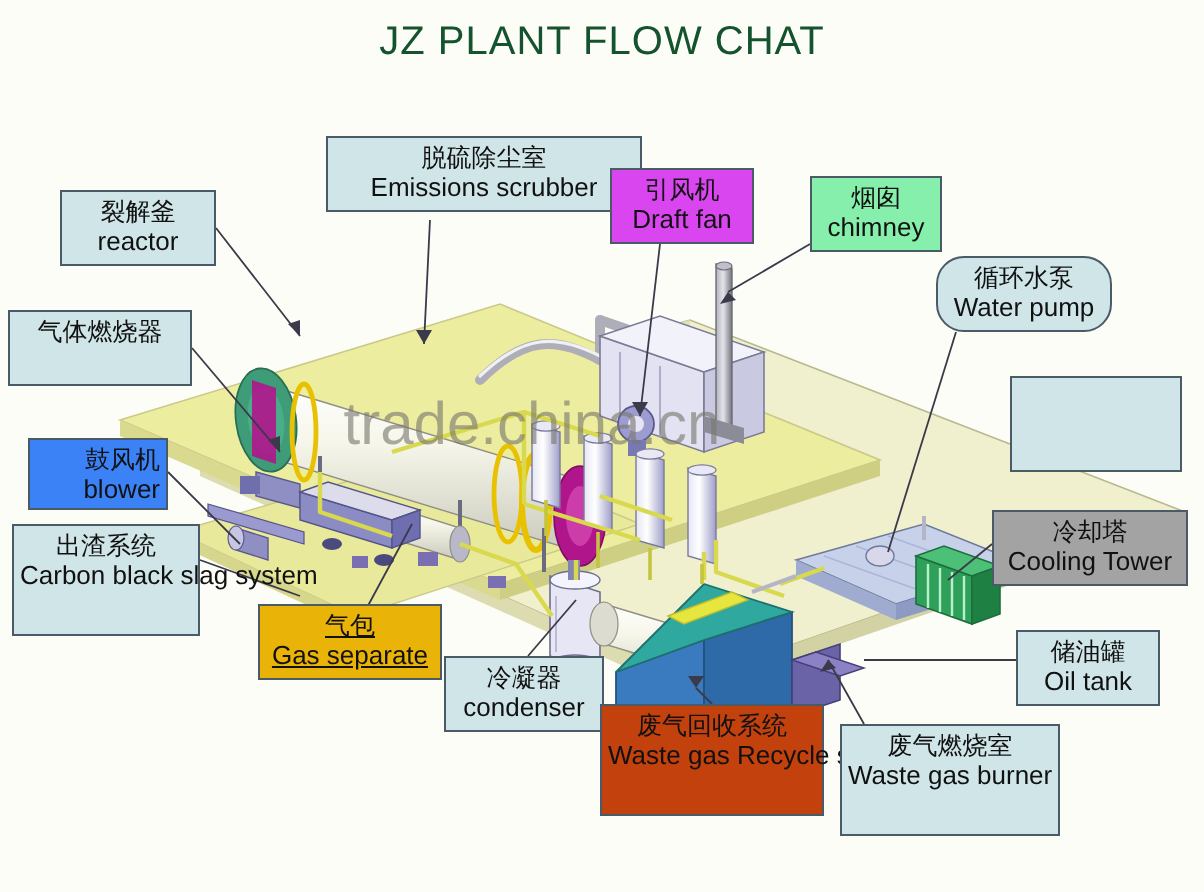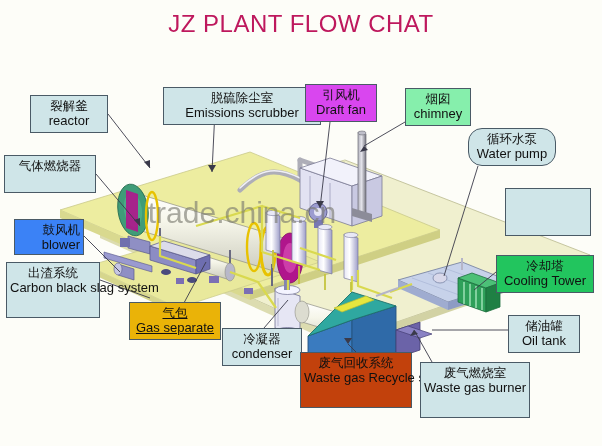--- a/index.html
+++ b/index.html
@@ -13,44 +13,45 @@
     position:relative;
     width:602px;height:446px;
     background:#fdfdf8;
     overflow:hidden;
   }
   
   #title{
     position:absolute;
     left:0;top:10px;width:602px;
     text-align:center;
-    font-size:24px;
+    font-size:20px;
     font-weight:400;
     letter-spacing:0.5px;
-    color:#be185d;
+    color:#14532d;
   }
   
   #scene{
     position:absolute;
     left:0;top:40px;
     width:602px;height:406px;
   }
   #scene svg{display:block;}
   
   #watermark{
     position:absolute;
     left:0;top:196px;
     width:484px;
     text-align:center;
     font-size:30px;
     color:rgba(120,120,110,0.62);
     font-family:"Liberation Sans","DejaVu Sans",sans-serif;
     letter-spacing:0px;
     pointer-events:none;
     user-select:none;
+    padding-left:24px;
   }
   
   .label{
     position:absolute;
     background:#cfe5e8;
     border:1px solid #4a5a66;
     color:#111;
     font-size:12.5px;
     line-height:14px;
     text-align:center;
@@ -336,37 +337,37 @@
         <span class="cn">气体燃烧器</span>
       </div>
       <div class="label" style="left: 14px; top: 219px; width: 70px; min-height: 36px; background: #3b82f6; border-color: rgb(74, 90, 102); text-align: right;">
         <span class="cn">鼓风机</span>
         <span class="en">blower</span>
       </div>
       <div class="label" style="left: 6px; top: 262px; width: 94px; min-height: 56px; background: rgb(207, 229, 232); border-color: rgb(74, 90, 102);">
         <span class="cn">出渣系统</span>
         <span class="en">Carbon black slag system</span>
       </div>
-      <div class="label" style="left: 163px; top: 87px; width: 158px; min-height: 38px; background: rgb(207, 229, 232); border-color: rgb(74, 90, 102);">
+      <div class="label" style="left: 163px; top: 68px; width: 158px; min-height: 38px; background: rgb(207, 229, 232); border-color: rgb(74, 90, 102);">
         <span class="cn">脱硫除尘室</span>
         <span class="en">Emissions scrubber</span>
       </div>
       <div class="label" style="left: 305px; top: 84px; width: 72px; min-height: 38px; background: #d946ef; border-color: rgb(74, 90, 102);">
         <span class="cn">引风机</span>
         <span class="en">Draft fan</span>
       </div>
       <div class="label" style="left: 405px; top: 88px; width: 66px; min-height: 38px; background: #86efac; border-color: rgb(74, 90, 102);">
         <span class="cn">烟囱</span>
         <span class="en">chimney</span>
       </div>
       <div class="label" style="left: 468px; top: 128px; width: 88px; min-height: 38px; background: rgb(207, 229, 232); border-color: rgb(74, 90, 102); border-radius: 14px;">
         <span class="cn">循环水泵</span>
         <span class="en">Water pump</span>
       </div>
-      <div class="label" style="left: 496px; top: 255px; width: 98px; min-height: 38px; background: #22c55e; border-color: rgb(74, 90, 102);">
+      <div class="label" style="left: 496px; top: 255px; width: 98px; min-height: 38px; background: #a3a3a3; border-color: rgb(74, 90, 102);">
         <span class="cn">冷却塔</span>
         <span class="en">Cooling Tower</span>
       </div>
       <div class="label" style="left: 508px; top: 315px; width: 72px; min-height: 38px; background: rgb(207, 229, 232); border-color: rgb(74, 90, 102);">
         <span class="cn">储油罐</span>
         <span class="en">Oil tank</span>
       </div>
       <div class="label" style="left: 129px; top: 302px; width: 92px; min-height: 38px; background: #eab308; border-color: rgb(74, 90, 102); text-decoration: underline;">
         <span class="cn">气包</span>
         <span class="en">Gas separate</span>

